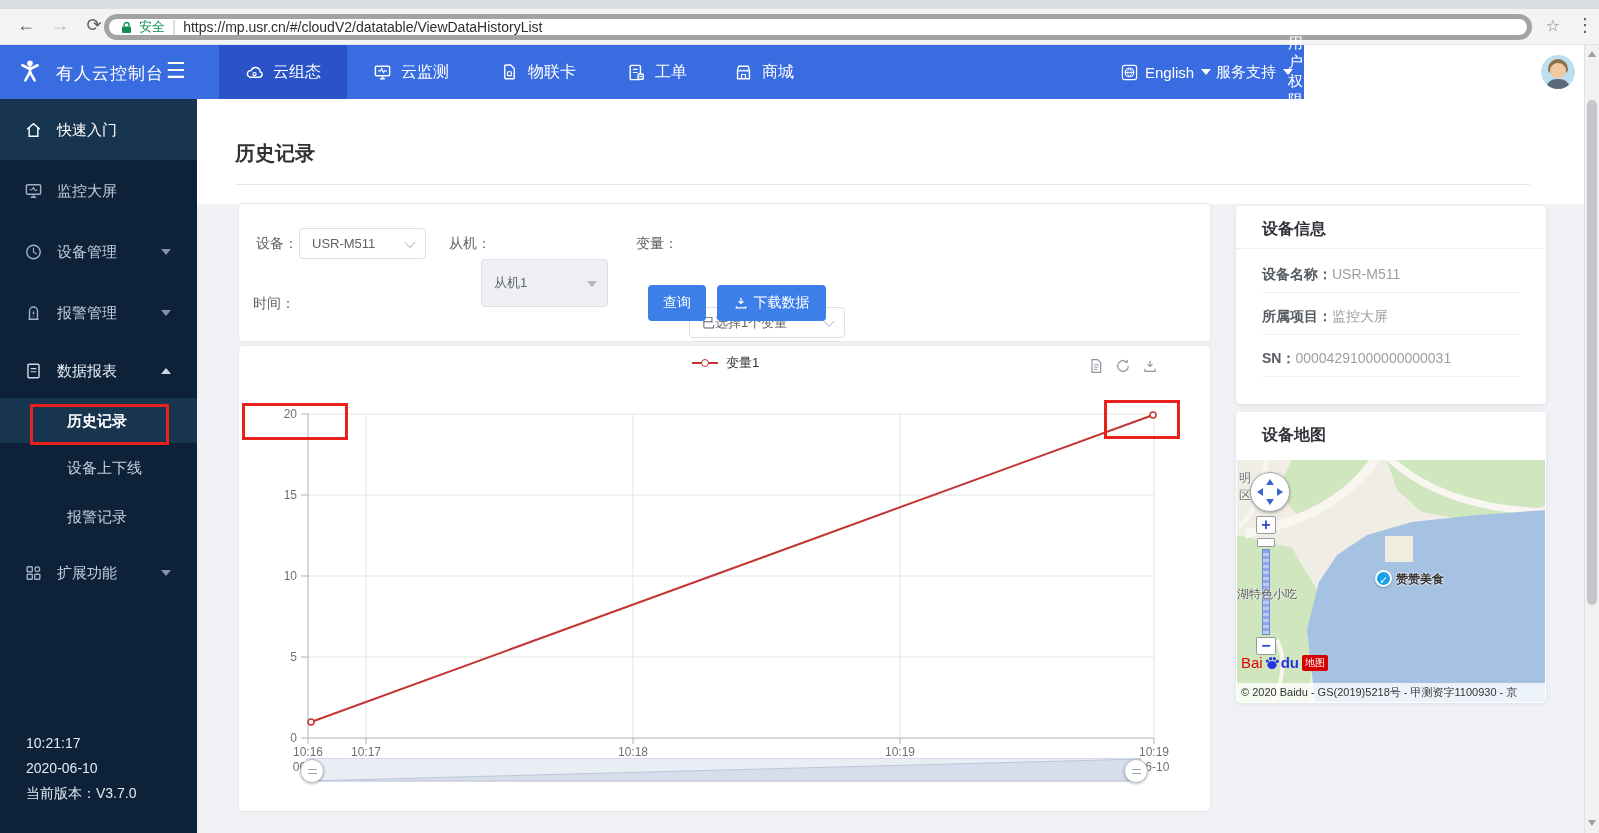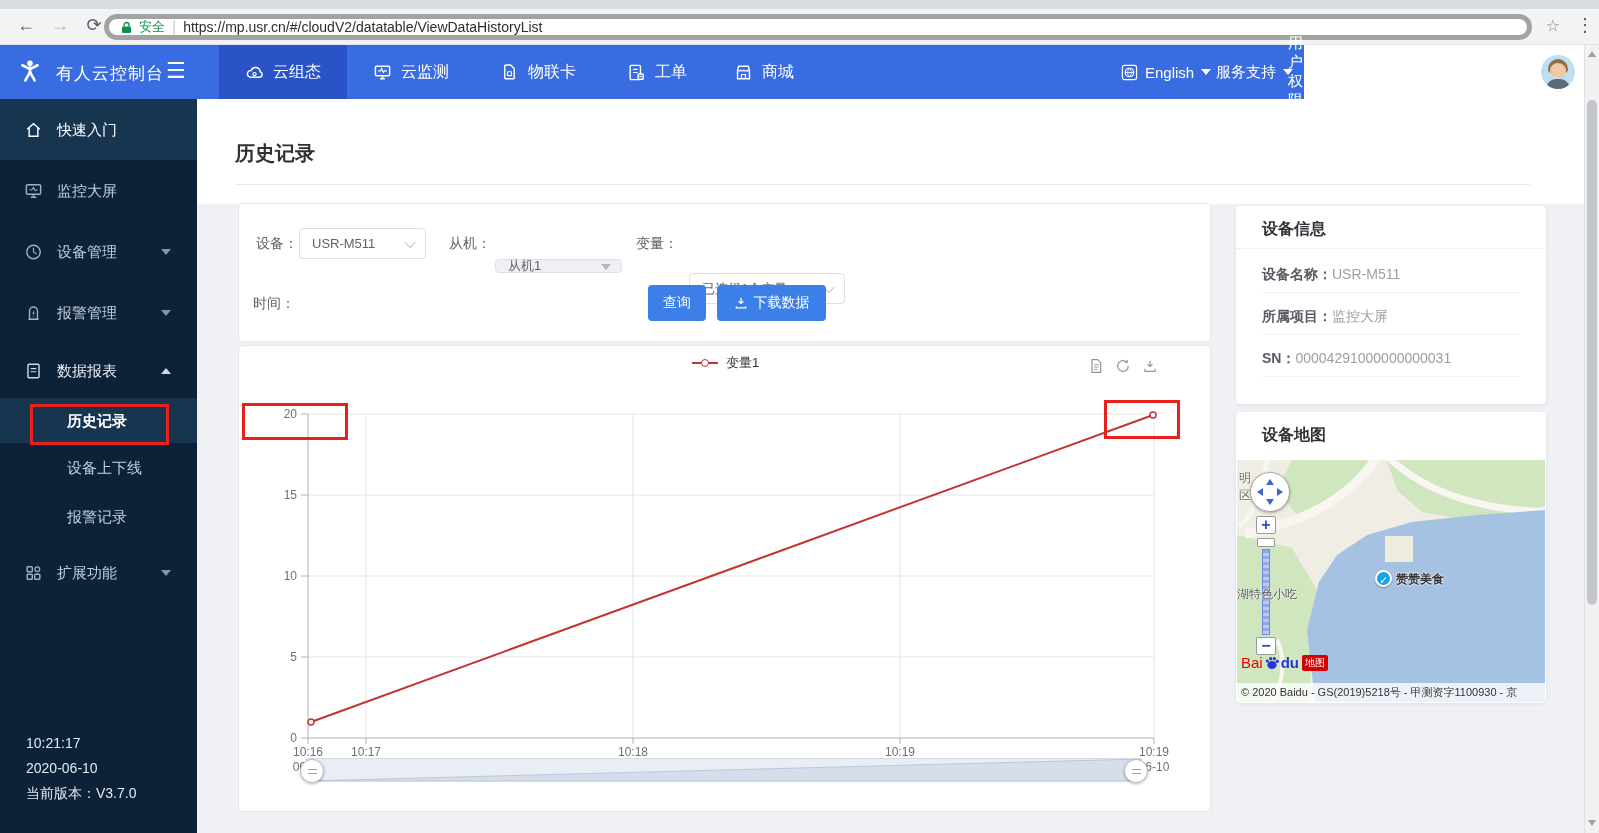--- a/index.html
+++ b/index.html
@@ -258,21 +258,21 @@
   <div class="abs" style="left:235px;top:140px;font-size:20px;font-weight:bold;color:#303133;">历史记录</div>
   <div class="abs divline" style="left:235px;top:184px;width:1295px;height:1px;"></div>
 
   <div class="abs card" style="left:238px;top:203px;width:973px;height:139px;">
     <span class="abs f-label" style="left:17px;top:24px;line-height:31px;">设备：</span>
     <div class="abs sel" style="left:60px;top:24px;width:127px;height:31px;">
       <span>USR-M511</span>
       <span class="chev"></span>
     </div>
     <span class="abs f-label" style="left:210px;top:24px;line-height:31px;">从机：</span>
-    <div class="abs sel" style="left:256px;top:24px;width:127px;height:14px;background:#eef0f4;align-items:center;">
+    <div class="abs sel" style="left:242px;top:24px;width:127px;height:48px;background:#eef0f4;align-items:center;">
       <span>从机1</span>
       <span class="tri"></span>
     </div>
     <span class="abs f-label" style="left:397px;top:24px;line-height:31px;">变量：</span>
     <div class="abs sel" style="left:450px;top:24px;width:156px;height:31px;">
       <span>已选择1个变量</span>
       <span class="chev"></span>
     </div>
 
     <span class="abs f-label" style="left:14px;top:81px;line-height:36px;">时间：</span>

